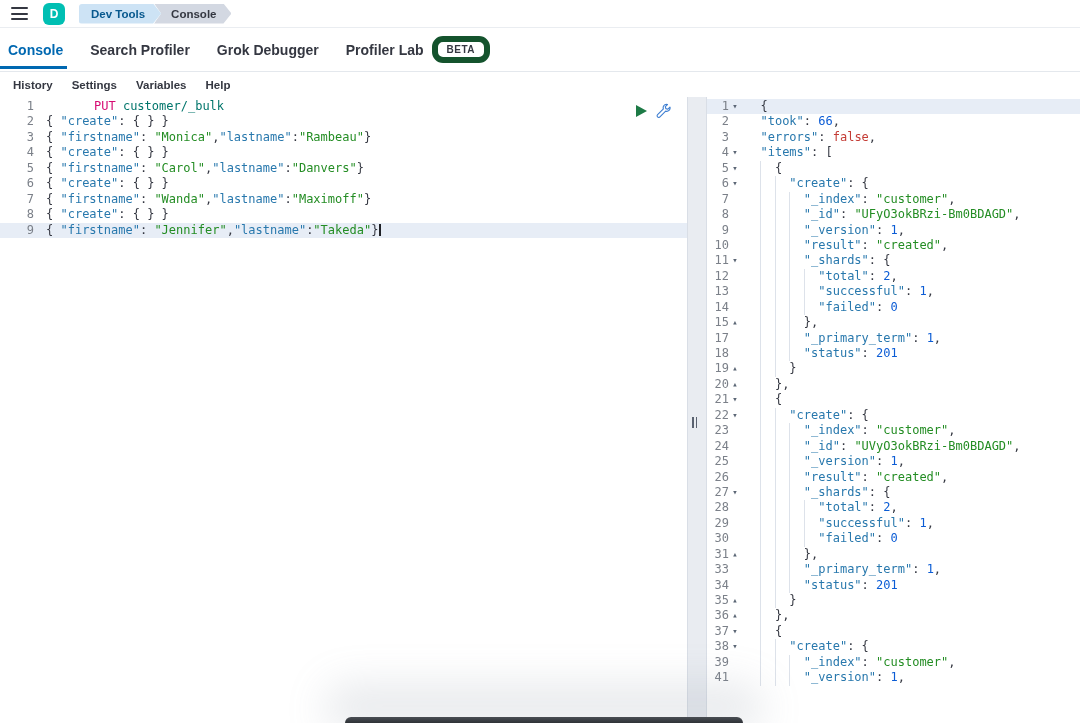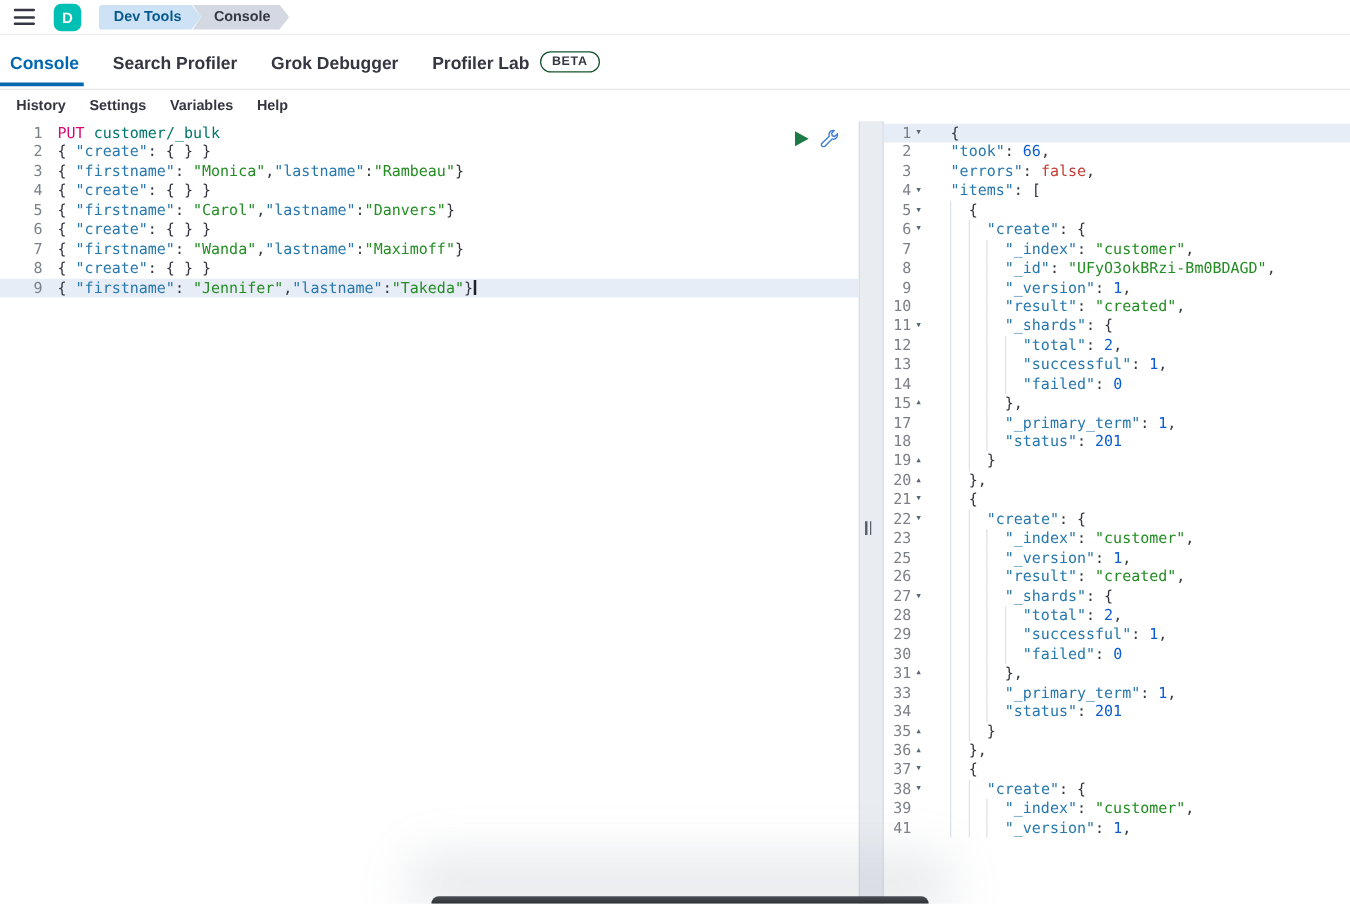--- a/index.html
+++ b/index.html
@@ -26,21 +26,21 @@
             clip-path:polygon(0 0,calc(100% - 8px) 0,100% 50%,calc(100% - 8px) 100%,0 100%,7px 50%); }
 
   
   .tabbar { height:44px; display:flex; align-items:center; padding-left:8px;
             gap:27px; border-bottom:1px solid #e4e8ed; background:#fff; }
   .tab { font-size:14px; font-weight:700; color:#343741; position:relative;
          display:flex; align-items:center; gap:8px; cursor:pointer; }
   .tab.active { color:var(--tab-active); }
   .tab.active::after { content:''; position:absolute; left:-8px; right:-4px;
                        bottom:-11px; height:3px; background:var(--tab-active); }
-  .beta { border:1px solid #14532d; border-radius:11px; padding:2px 9px;
+  .beta { border:6px solid #14532d; border-radius:11px; padding:2px 9px;
           font-size:10px; font-weight:700; letter-spacing:.5px; color:#343741;
           background:#fff; }
 
   
   .subnav { height:25px; display:flex; align-items:center; gap:11px; padding-left:9px; }
   .subnav-item { font-size:11.5px; font-weight:700; color:#343741; cursor:pointer;
                  padding:0 4px; }
 
   
   .workspace { display:flex; height:626px; position:relative; background:#fff; }
@@ -66,21 +66,21 @@
   .gut { flex:none; text-align:right; color:#7b8089; user-select:none; }
   .request-pane .gut { width:34px; }
   .response-pane .gut { width:22px; }
   .fold { flex:none; width:12px; text-align:center; color:#5b6675; font-size:9px;
           line-height:15.45px; cursor:pointer; }
   .cnt { position:relative; white-space:pre; flex:1; color:var(--punct); }
   .request-pane .cnt { padding-left:12px; }
   .response-pane .cnt { padding-left:5px; }
   .guide { position:absolute; top:0; bottom:0; width:1px; background:#dde2ea; }
 
-  .tk-method { color:var(--method); }
+  .tk-method { color:var(--method);margin-left:48px; }
   .tk-url    { color:var(--url); }
   .tk-key    { color:var(--key); }
   .tk-str    { color:var(--string); }
   .tk-num    { color:var(--number); }
   .tk-bool   { color:var(--boolean); }
   .tk-pun    { color:var(--punct); }
 
   .cursor { display:inline-block; width:2px; height:12px; background:#1f2126;
             vertical-align:-2px; margin-left:1px; }
 
@@ -294,20 +294,25 @@
             <div class="gut">22</div>
             <div class="fold">▾</div>
             <div class="cnt"><span class="guide" style="left: calc(2ch + 5px);"></span><span class="guide" style="left: calc(4ch + 5px);"></span>      <span class="tk-key">"create"</span><span class="tk-pun">: {</span></div>
           </div>
           <div class="crow">
             <div class="gut">23</div>
             <div class="fold"></div>
             <div class="cnt"><span class="guide" style="left: calc(2ch + 5px);"></span><span class="guide" style="left: calc(4ch + 5px);"></span><span class="guide" style="left: calc(6ch + 5px);"></span>        <span class="tk-key">"_index"</span><span class="tk-pun">: </span><span class="tk-str">"customer"</span><span class="tk-pun">,</span></div>
           </div>
           <div class="crow">
+            <div class="gut">24</div>
+            <div class="fold"></div>
+            <div class="cnt"><span class="guide" style="left: calc(2ch + 5px);"></span><span class="guide" style="left: calc(4ch + 5px);"></span><span class="guide" style="left: calc(6ch + 5px);"></span>        <span class="tk-key">"_id"</span><span class="tk-pun">: </span><span class="tk-str">"UVyO3okBRzi-Bm0BDAGD"</span><span class="tk-pun">,</span></div>
+          </div>
+          <div class="crow">
             <div class="gut">25</div>
             <div class="fold"></div>
             <div class="cnt"><span class="guide" style="left: calc(2ch + 5px);"></span><span class="guide" style="left: calc(4ch + 5px);"></span><span class="guide" style="left: calc(6ch + 5px);"></span>        <span class="tk-key">"_version"</span><span class="tk-pun">: </span><span class="tk-num">1</span><span class="tk-pun">,</span></div>
           </div>
           <div class="crow">
             <div class="gut">26</div>
             <div class="fold"></div>
             <div class="cnt"><span class="guide" style="left: calc(2ch + 5px);"></span><span class="guide" style="left: calc(4ch + 5px);"></span><span class="guide" style="left: calc(6ch + 5px);"></span>        <span class="tk-key">"result"</span><span class="tk-pun">: </span><span class="tk-str">"created"</span><span class="tk-pun">,</span></div>
           </div>
           <div class="crow">

